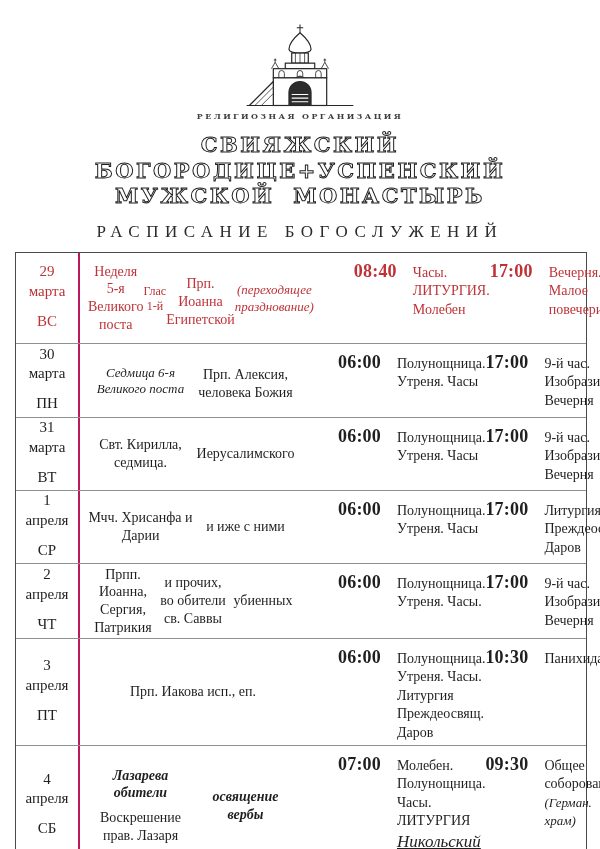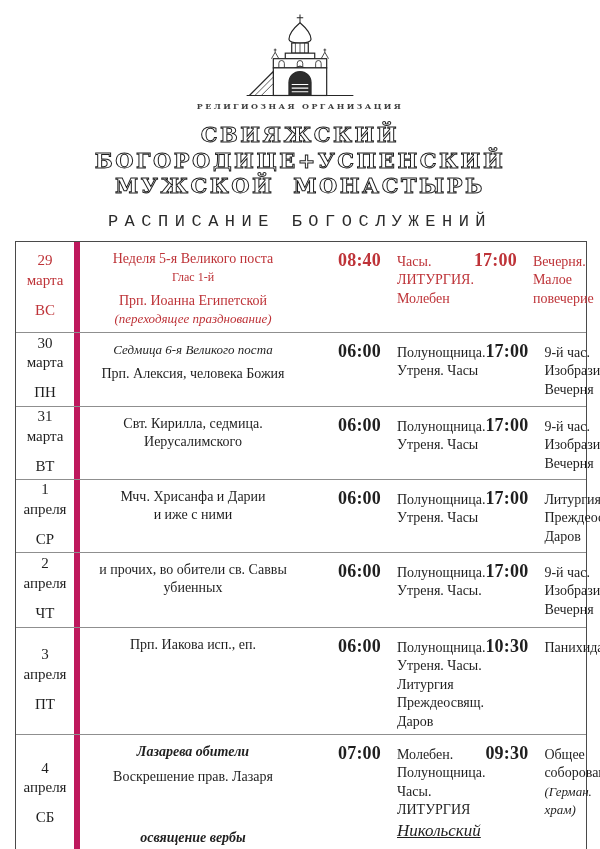--- a/index.html
+++ b/index.html
@@ -1,51 +1,51 @@
 <!DOCTYPE html>
 <html><head>
 <meta charset="utf-8">
 <style>
   html,body{margin:0;padding:0;}
   body{
     width:600px;height:849px;background:#ffffff;overflow:hidden;
     font-family:"Liberation Serif", serif;color:#1f1f1f;
   }
-  .header{text-align:center;padding-top:12px;}
+  .header{text-align:center;padding-top:22px;}
   .church{line-height:0;}
   .org-caption{
     margin-top:3px;font-family:"DejaVu Serif", serif;font-weight:700;
     font-size:8px;letter-spacing:2.4px;color:#3f3f3f;
   }
   .monastery{margin-top:11px;line-height:1.22;}
   .monastery-line{
     font-family:"DejaVu Serif", serif;font-weight:700;font-size:21px;
     letter-spacing:2.5px;word-spacing:9px;color:#3b82f6;
     -webkit-text-fill-color:#ffffff;-webkit-text-stroke:1px #1c1c1c;
   }
   .schedule-title{
-    margin-top:13px;font-family:Liberation Mono, monospace;font-size:17px;
+    margin-top:13px;font-family:Liberation Serif, serif;font-size:17px;
     letter-spacing:6.5px;color:#2b2b2b;
   }
   
   .table{width:570px;margin:10px 0 0 15px;border:1.5px solid #4a4a4a;background:#fff;}
   .row{display:flex;box-sizing:border-box;}
   .row + .row{border-top:1px solid #8f8f8f;}
   .row.highlight{color:#be3338;}
   .cell-date{
-    flex:0 0 64px;border-right:6px solid #be185d;box-sizing:border-box;
+    flex:0 0 64px;border-right:2px solid #be185d;box-sizing:border-box;
     display:flex;flex-direction:column;align-items:center;justify-content:center;
     font-size:15px;line-height:1.25;padding-bottom:3px;text-align:center;
   }
   .d-month{margin-top:1px;text-align:right;}
   .d-weekday{margin-top:11px;}
   .cell-desc{
     flex:0 0 226px;box-sizing:border-box;padding:8px 8px 7px;
     text-align:center;font-size:14px;line-height:1.28;
-    display:flex;flex-direction:column;align-items:center;
+    display:flex;flex-direction:row;align-items:center;
   }
   .cell-desc.spread{justify-content:space-between;}
   .dl{width:100%;}
   .dl.small{font-size:12px;margin-top:2px;}
   .dl.italic{font-style:italic;font-size:13px;margin-top:1px;}
   .dl.mt{margin-top:7px;}
   .dl.bi{font-weight:700;font-style:italic;}
   .cell-svc{
     flex:1;box-sizing:border-box;padding:8px 4px 9px 32px;
     display:flex;justify-content:flex-start;
@@ -192,20 +192,21 @@
     </div>
   </div>
 
   <div class="row" style="height:75px">
     <div class="cell-date">
       <div class="d-day">2</div>
       <div class="d-month">апреля</div>
       <div class="d-weekday">ЧТ</div>
     </div>
     <div class="cell-desc">
+      <div class="dl">Прпп. Иоанна, Сергия, Патрикия</div>
       <div class="dl">и прочих, во обители св. Саввы</div>
       <div class="dl">убиенных</div>
     </div>
     <div class="cell-svc">
       <div class="svc">
         <span class="svc-time">06:00</span>
         <div class="svc-text"><span>Полунощница. Утреня. Часы.</span></div>
       </div>
       <div class="svc">
         <span class="svc-time">17:00</span>

